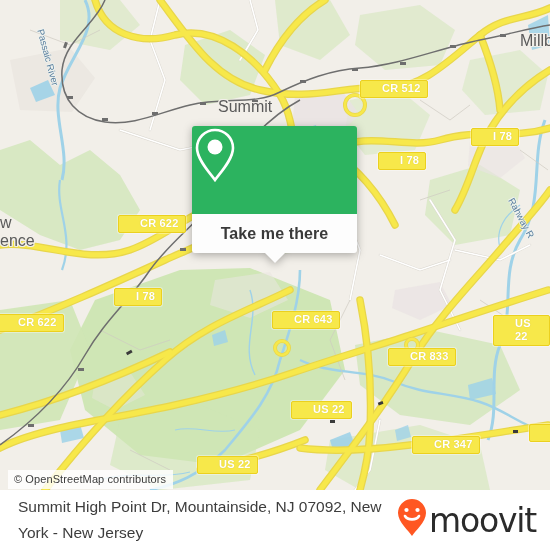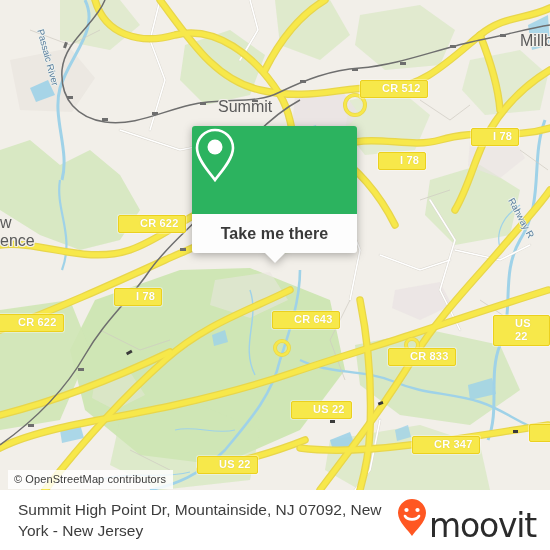--- a/index.html
+++ b/index.html
@@ -57,25 +57,25 @@
   
   .footer{
     position:absolute;left:0;top:490px;width:550px;height:60px;
     background:#ffffff;
     display:flex;align-items:center;
     box-sizing:border-box;padding:0 14px 0 18px;
     z-index:50;
   }
   .footer-text{
     flex:1 1 auto;
-    font-size:15.5px;line-height:21px;color:#3d3d3d;
+    font-size:15.5px;line-height:26px;color:#3d3d3d;
     padding-right:8px;
   }
   .footer-logo{
-    flex:0 0 auto;display:flex;align-items:flex-end;gap:2px;
+    flex:0 0 auto;display:flex;align-items:center;gap:2px;
   }
   .moovit-word{
     font-size:33px;letter-spacing:-1.2px;color:#2b2b2b;
     font-weight:400;line-height:33px;
     font-family:"DejaVu Sans", sans-serif;
   }
 
   
   .mlabel{position:absolute;z-index:12;white-space:nowrap;pointer-events:none;}
   .city{

